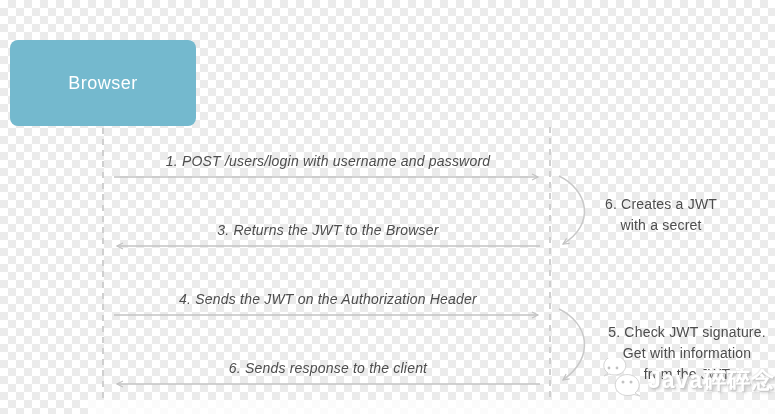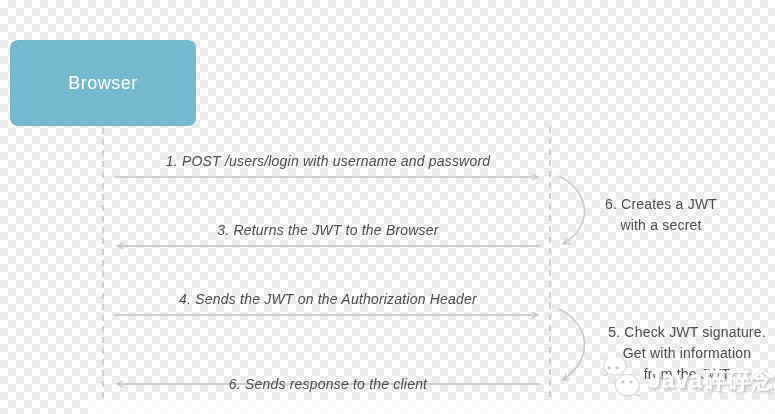--- a/index.html
+++ b/index.html
@@ -44,21 +44,21 @@
     text-align: center;
     font-size: 14px;
     color: #4d4d4d;
     letter-spacing: 0.2px;
     white-space: nowrap;
     font-style: italic;
   }
   .msg-label-1 { top: 153px; }
   .msg-label-3 { top: 222px; }
   .msg-label-4 { top: 291px; }
-  .msg-label-6 { top: 360px; margin-top: 16px; }
+  .msg-label-6 { top: 360px; }
 
   .note {
     position: absolute;
     text-align: center;
     font-size: 14px;
     color: #4d4d4d;
     line-height: 21px;
     letter-spacing: 0.2px;
     white-space: nowrap;
   }

